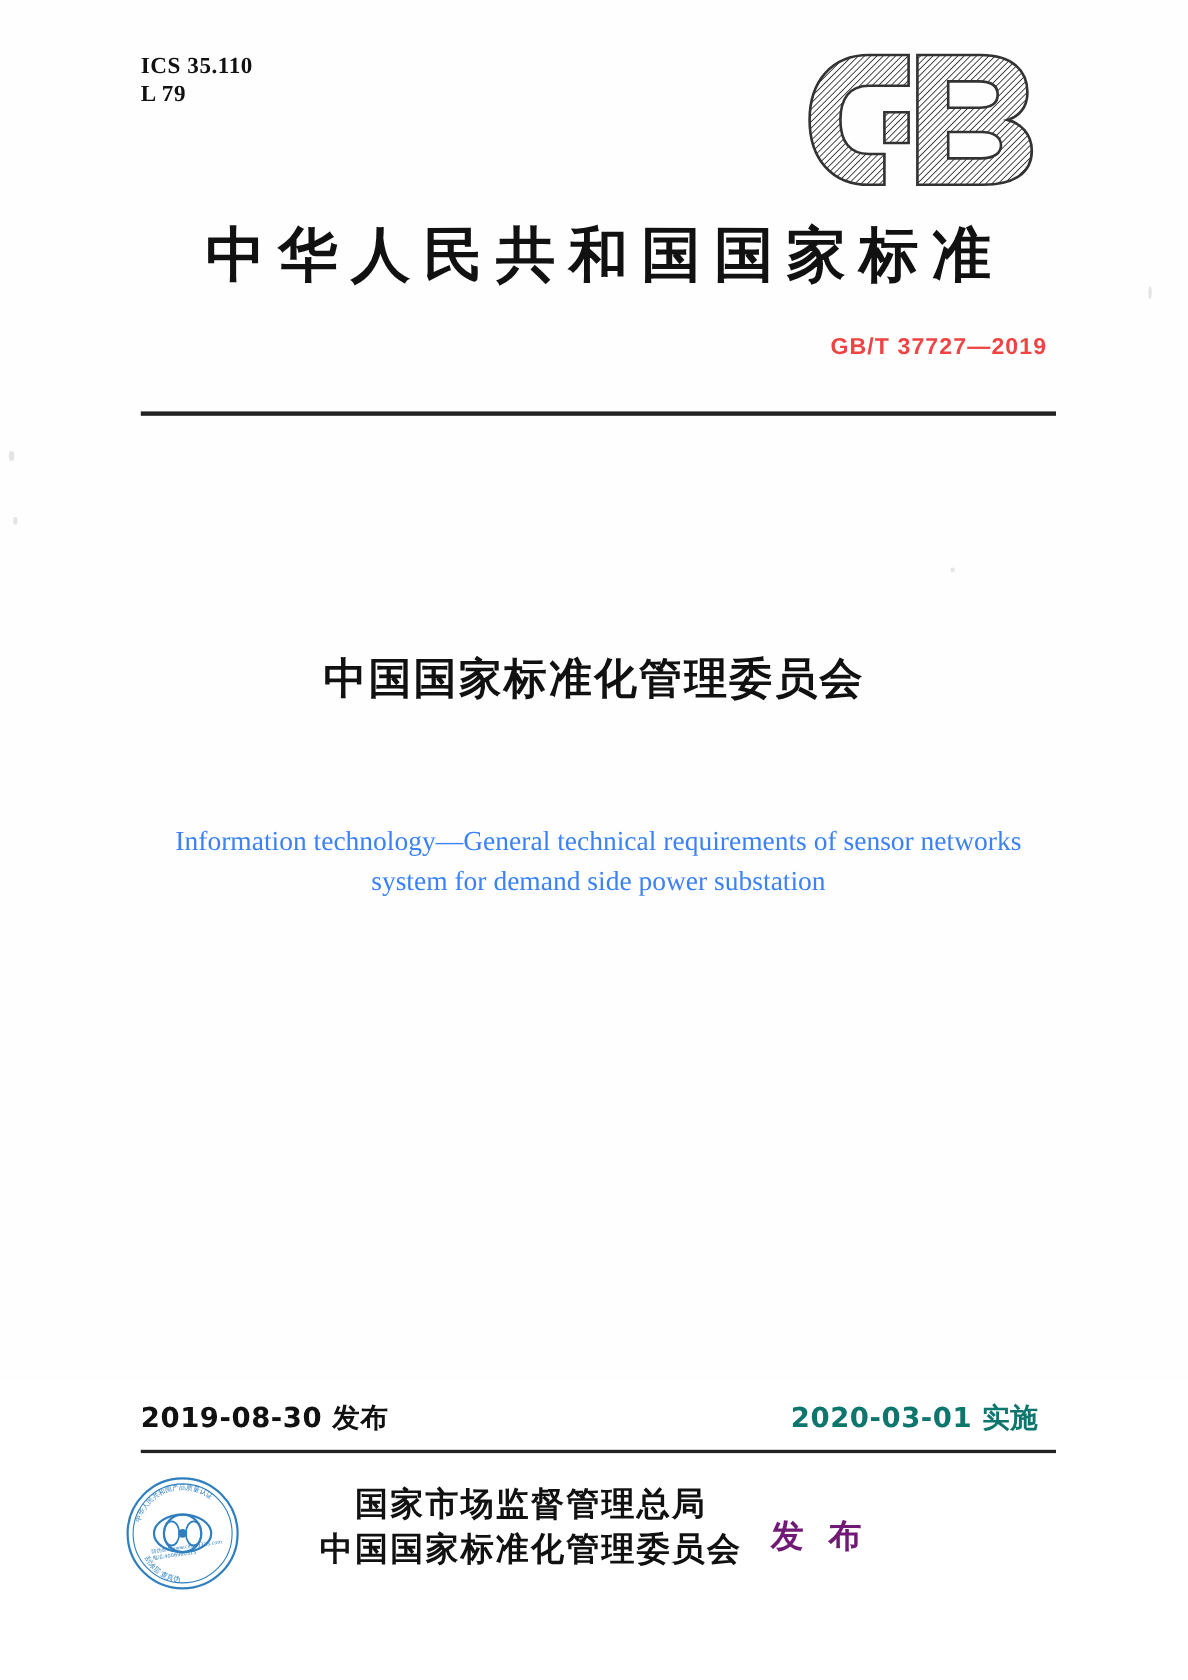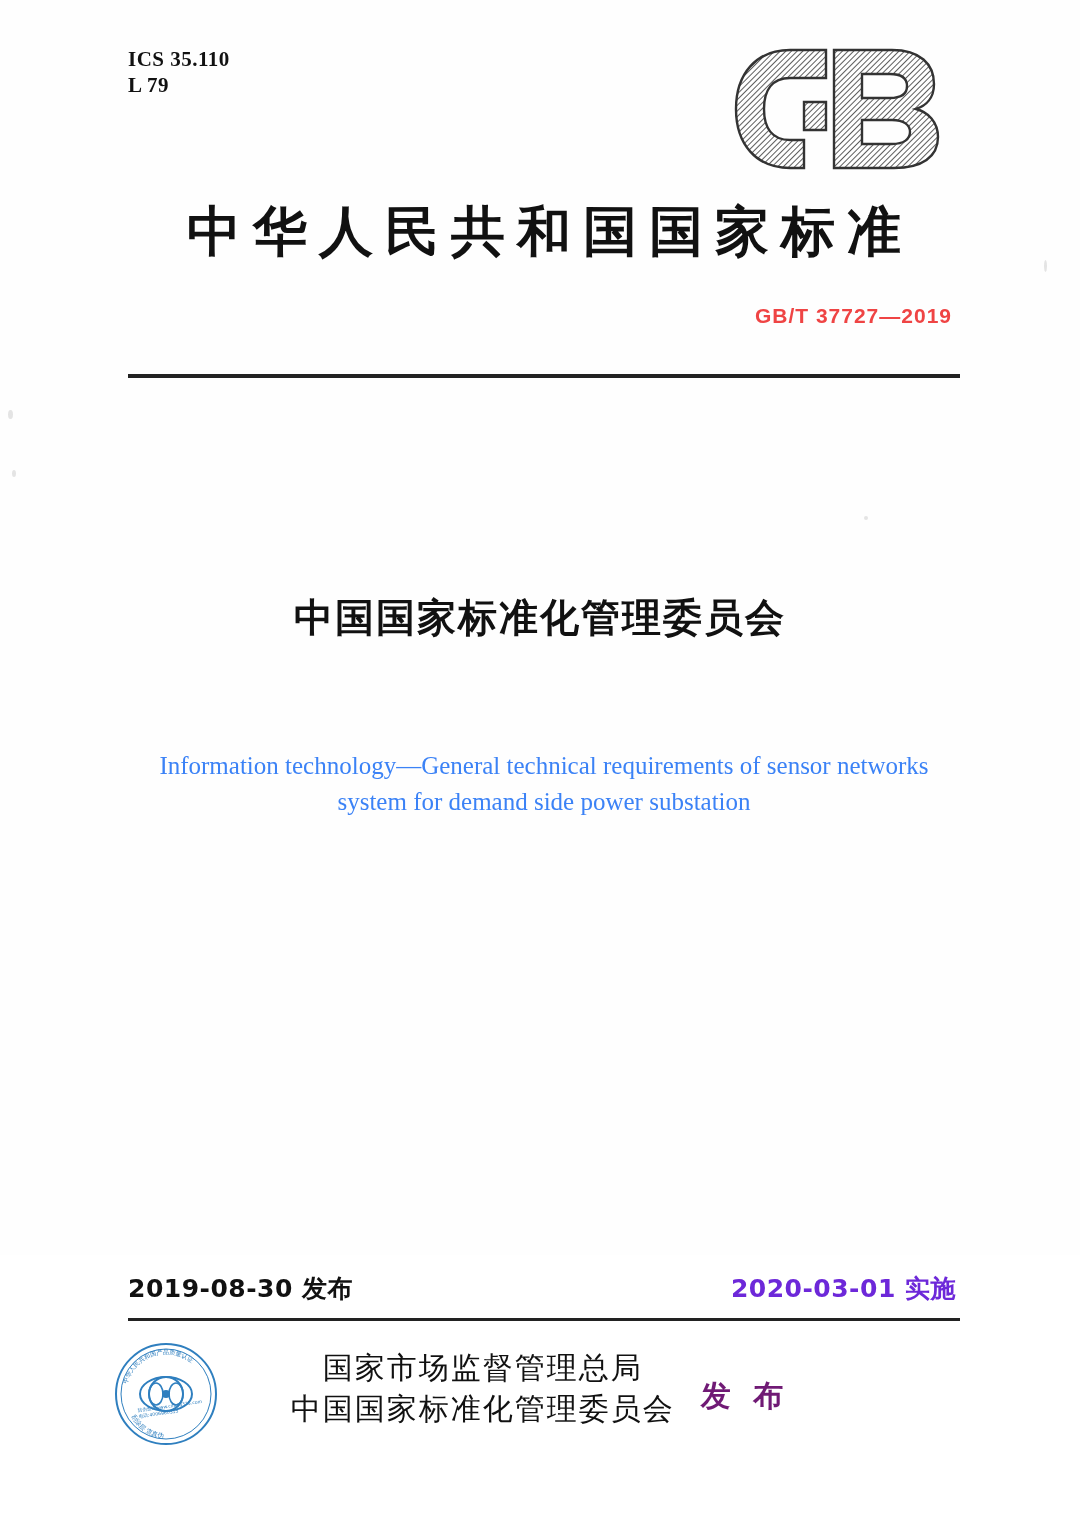--- a/index.html
+++ b/index.html
@@ -128,42 +128,42 @@
     left: 128px;
     top: 1272px;
     font-family: "DejaVu Sans", sans-serif;
     font-weight: bold;
     font-size: 25px;
     letter-spacing: 0.5px;
     color: #111;
   }
   .date-right {
     position: absolute;
-    right: 124px;
+    right: 136px;
     top: 1272px;
     font-family: "DejaVu Sans", sans-serif;
     font-weight: bold;
     font-size: 25px;
     letter-spacing: 0.5px;
-    color: #6d28d9;
+    color: #0f766e;
   }
 
   
   .issuer {
     position: absolute;
     left: 0;
     right: 0;
     top: 1348px;
     display: flex;
     justify-content: center;
     align-items: center;
   }
   .issuer-names {
     font-family: "DejaVu Sans", sans-serif;
-    font-weight: normal;
+    font-weight: bold;
     font-size: 30px;
     line-height: 1.35;
     letter-spacing: 2px;
     color: #111;
     text-align: center;
   }
   .issuer-verb {
     font-family: "DejaVu Sans", sans-serif;
     font-weight: bold;
     font-size: 30px;

